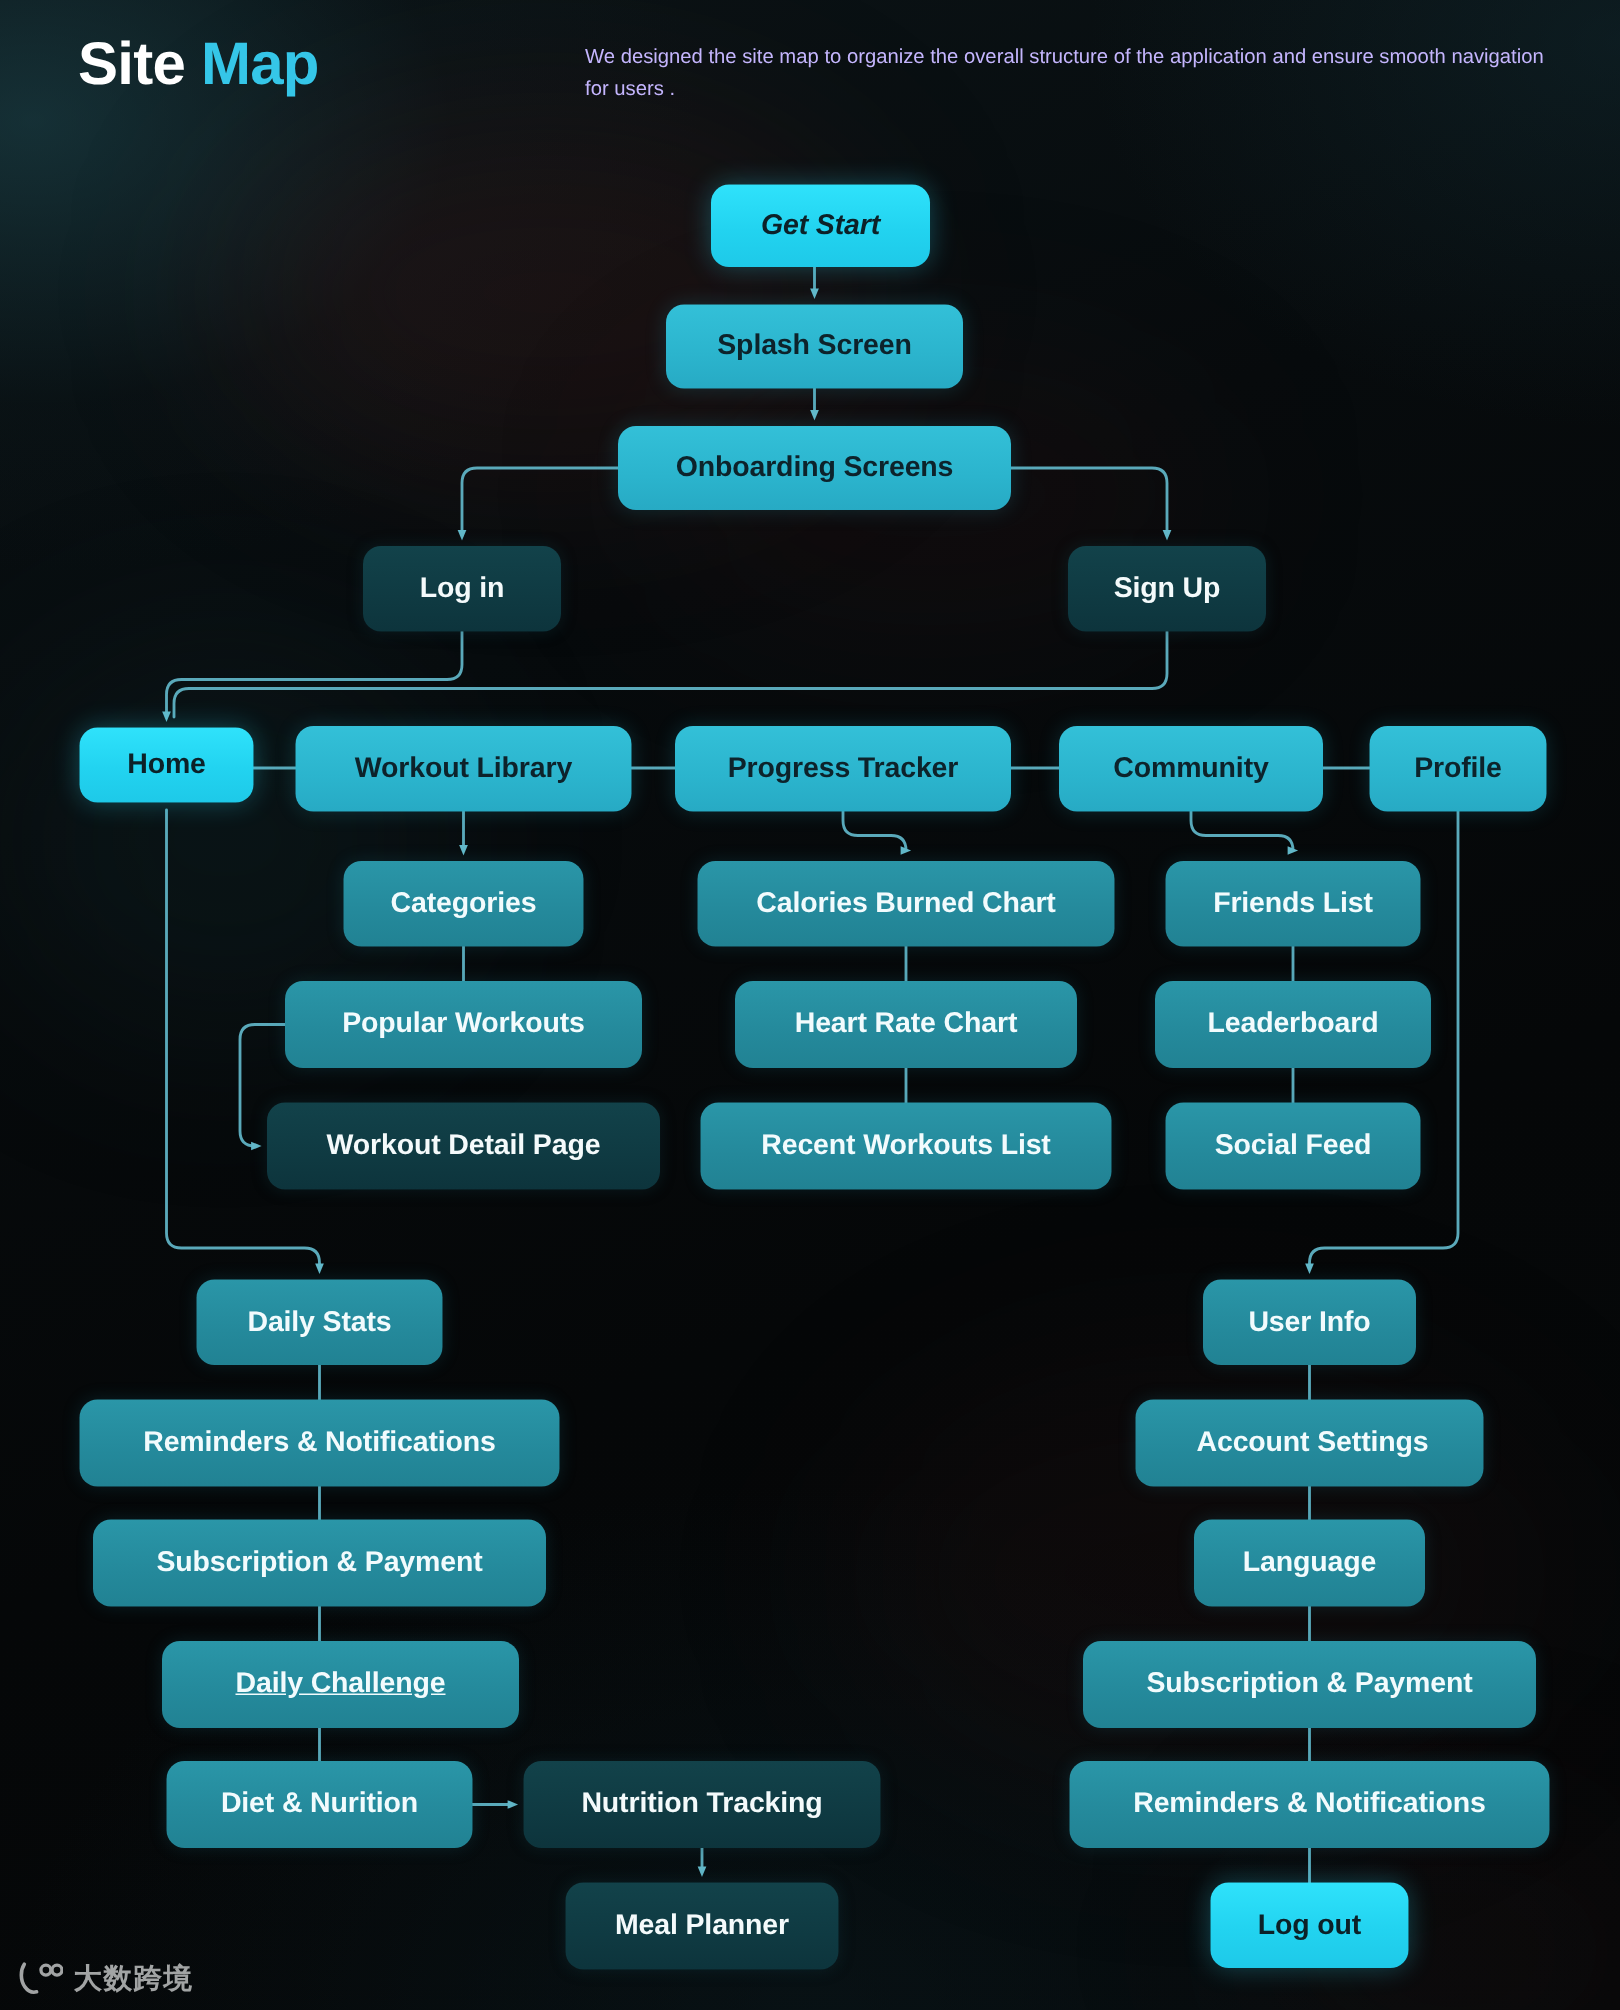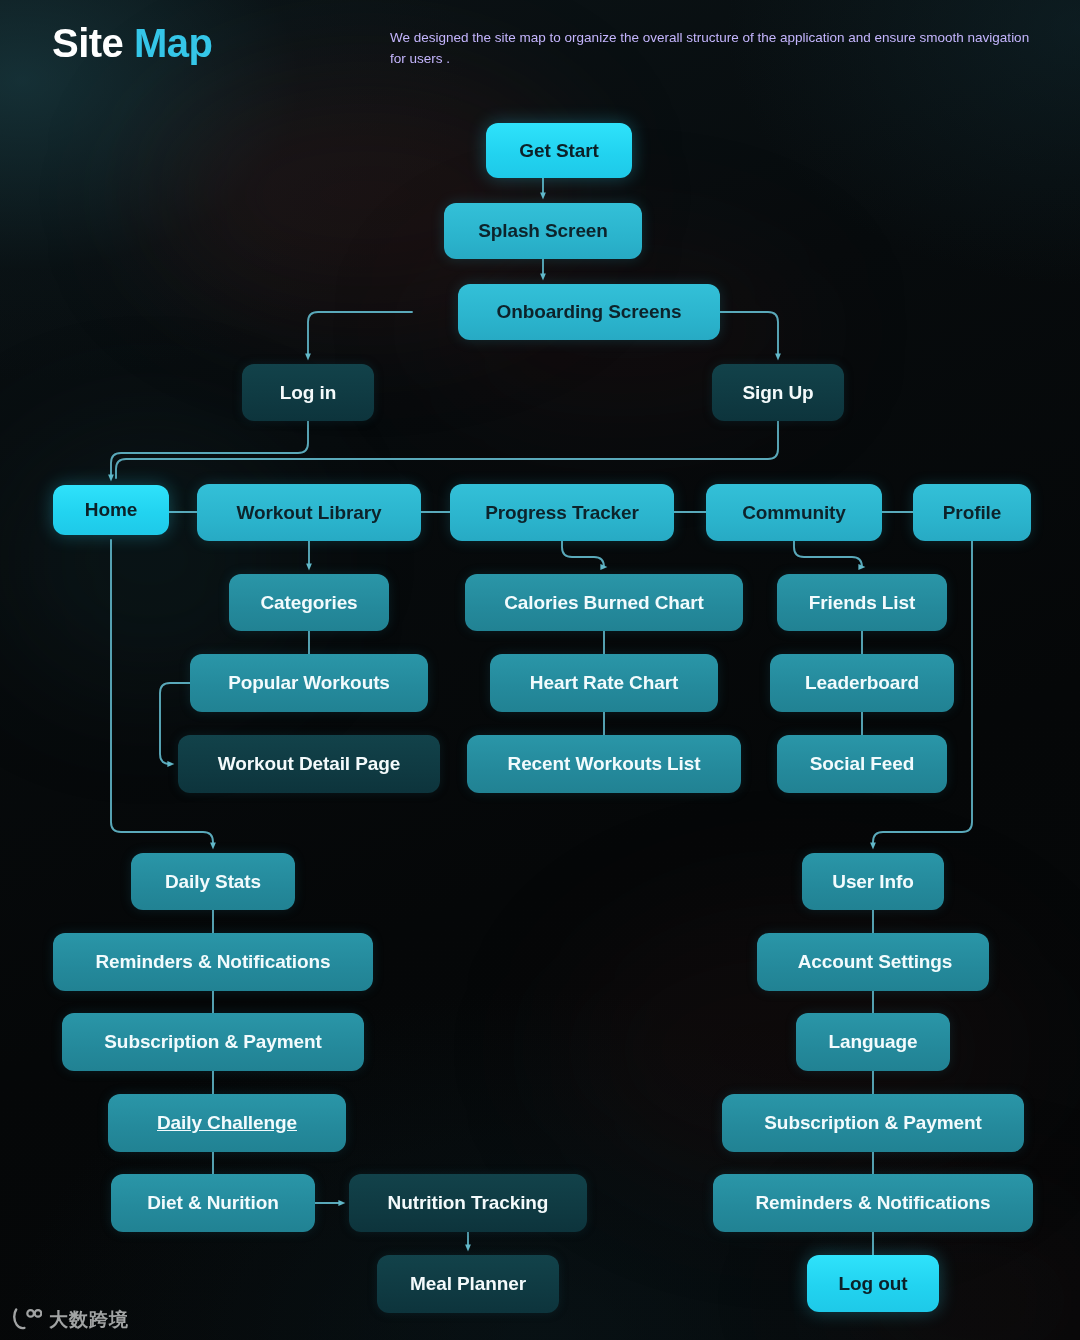--- a/index.html
+++ b/index.html
@@ -228,27 +228,27 @@
 
       <path d="M972,541 L972,822 Q972,832 962,832 L883,832 Q873,832 873,842 L873,846" marker-end="url(#arrow)"></path>
 
       <path d="M873,910 L873,933"></path>
       <path d="M873,991 L873,1013"></path>
       <path d="M873,1071 L873,1094"></path>
       <path d="M873,1152 L873,1174"></path>
       <path d="M873,1232 L873,1255"></path>
     </g>
   </svg>
-<div class="node v-accent" style="left: 486px; top: 123px; width: 146px; height: 55px;">
+<div class="node v-accent" style="left: 474px; top: 123px; width: 146px; height: 55px; font-style: italic;">
       <span>Get Start</span>
     </div>
     <div class="node v-primary" style="left: 444px; top: 203px; width: 198px; height: 56px;">
       <span>Splash Screen</span>
     </div>
-    <div class="node v-primary" style="left: 412px; top: 284px; width: 262px; height: 56px; margin-left: 46px;">
+    <div class="node v-primary" style="left: 412px; top: 284px; width: 262px; height: 56px;">
       <span>Onboarding Screens</span>
     </div>
     <div class="node v-dark" style="left: 242px; top: 364px; width: 132px; height: 57px; text-align: right;">
       <span>Log in</span>
     </div>
     <div class="node v-dark" style="left: 712px; top: 364px; width: 132px; height: 57px;">
       <span>Sign Up</span>
     </div>
     <div class="node v-accent" style="left: 53px; top: 485px; width: 116px; height: 50px;">
       <span>Home</span>

